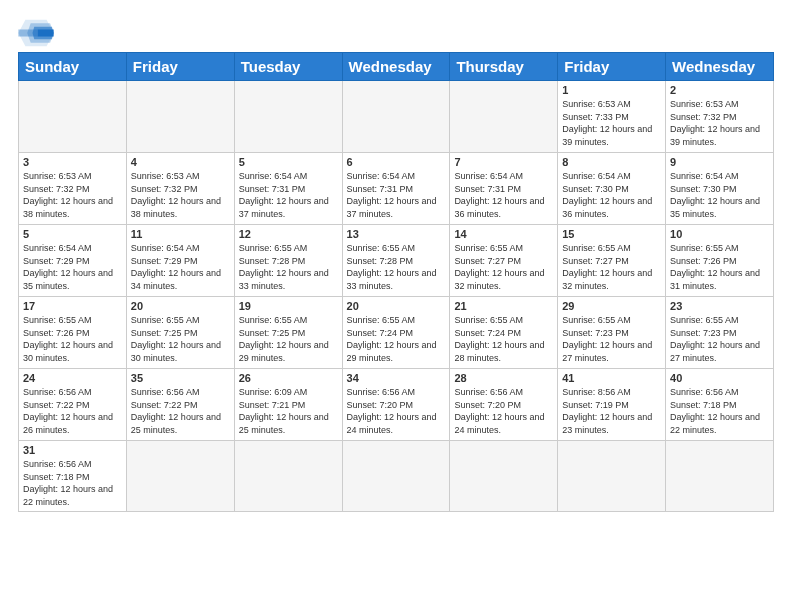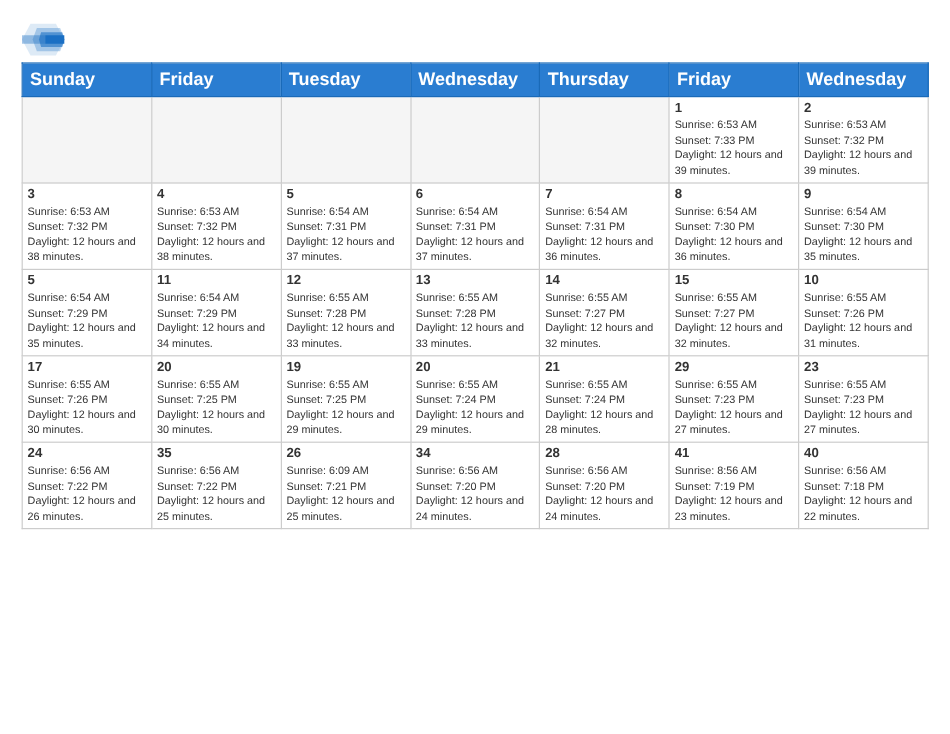--- a/index.html
+++ b/index.html
@@ -317,15 +317,29 @@
 Sunset: 7:19 PM
 Daylight: 12 hours and 23 minutes.</div>
           </td>
           <td>
             <span class="day-num">40</span>
             <div class="day-info">Sunrise: 6:56 AM
 Sunset: 7:18 PM
 Daylight: 12 hours and 22 minutes.</div>
           </td>
         </tr>
+        <tr class="last-week">
+          <td>
+            <span class="day-num">31</span>
+            <div class="day-info">Sunrise: 6:56 AM
+Sunset: 7:18 PM
+Daylight: 12 hours and 22 minutes.</div>
+          </td>
+          <td class="empty"></td>
+          <td class="empty"></td>
+          <td class="empty"></td>
+          <td class="empty"></td>
+          <td class="empty"></td>
+          <td class="empty"></td>
+        </tr>
       </tbody>
   </table>
 </div>
 
 </body></html>

